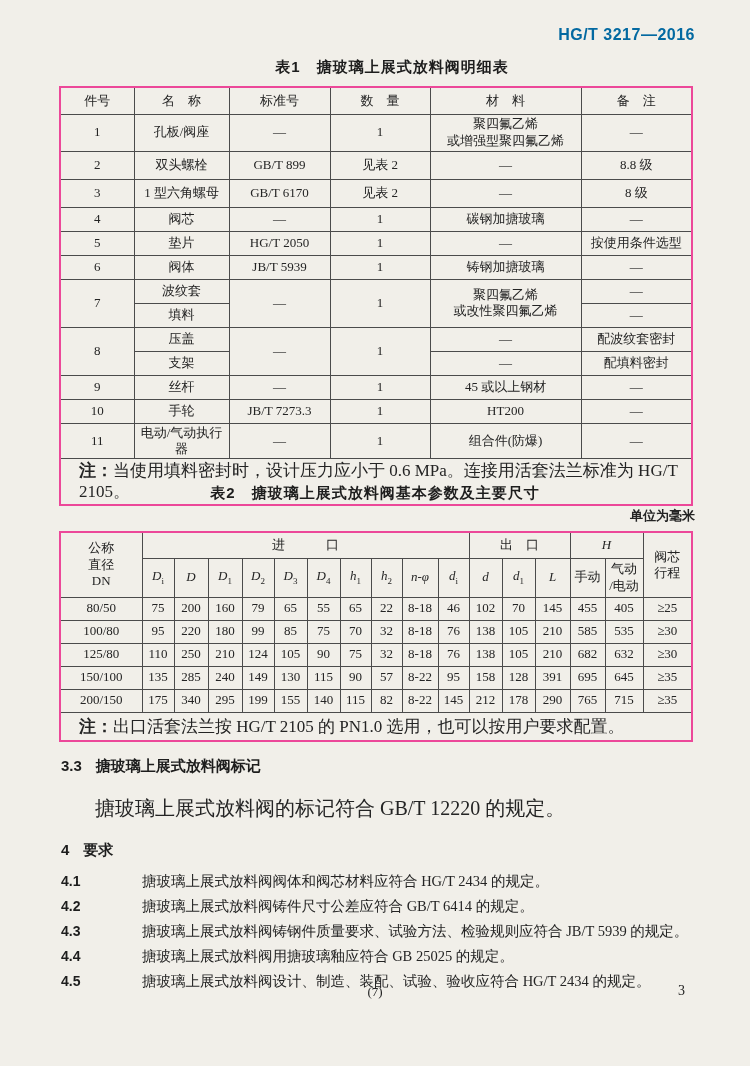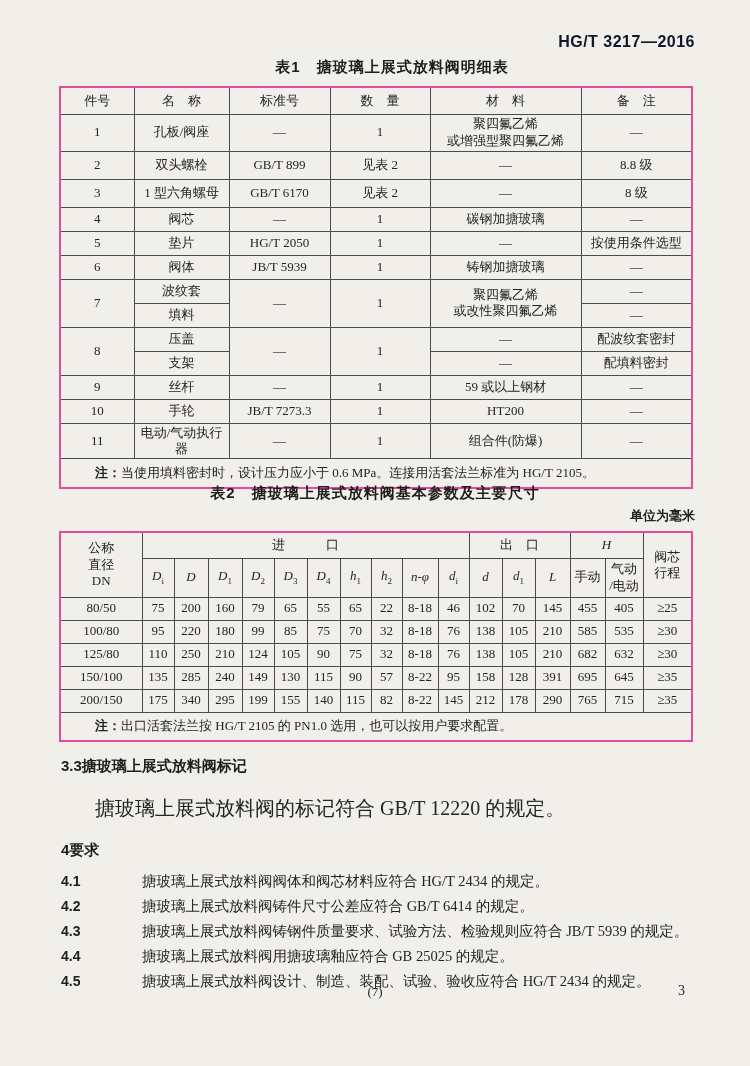--- a/index.html
+++ b/index.html
@@ -6,21 +6,21 @@
   html,body { background:#e8e6e0; }
   #page {
     position:relative; width:750px; height:1066px;
     background:#f1efe9; color:#242424;
     font-family:"Liberation Serif", serif;
     overflow:hidden;
   }
   .hdr-num {
     position:absolute; top:26px; right:55px;
     font-family:"Liberation Sans", sans-serif;
-    font-weight:700; font-size:16px; letter-spacing:0.5px; color:#0f172a;margin-top:7px;
+    font-weight:700; font-size:16px; letter-spacing:0.5px; color:#0369a1;
   }
   .tbl-title {
     position:absolute; left:0; width:100%; text-align:center;
     font-family:"Liberation Sans", sans-serif;
     font-weight:700; font-size:15px; color:#1d1d1d; letter-spacing:1px;
   }
   #t1-title { top:58px;padding-left:34px; }
   #t2-title { top:484px; }
   .unit-note {
     position:absolute; top:507px; right:55px;
@@ -43,31 +43,31 @@
   #t1-head { height:27px; }
   #t1-body tr { height:24px; }
   #t1-body tr:nth-child(1) { height:37px; }
   #t1-body tr:nth-child(2) { height:28px; }
   #t1-body tr:nth-child(3) { height:28px; }
   #t2-head tr:nth-child(1) { height:26px; }
   #t2-head tr:nth-child(2) { height:39px; }
   #t2-body tr { height:23px; }
   tr.note-row { height:29px !important; }
   tr.note-row td {
-    text-align:left; padding-left:34px; font-size:13px;
+    text-align:left; padding-left:18px; font-size:17px;
   }
   .note-label { font-family:"Liberation Sans", sans-serif; font-weight:700; }
   .var { font-style:italic; font-family:"Liberation Serif", serif; }
   td sub, th sub { font-size:9px; font-style:normal; }
   .wide2 { letter-spacing:14px; text-indent:14px; }
   .sec-heading {
     position:absolute; left:61px;
     font-family:"Liberation Sans", sans-serif;
     font-weight:700; font-size:15px; color:#1d1d1d;
-    display:flex; 
+    display:flex; gap:14px;
   }
   #sec33-h { top:757px; }
   #sec4-h  { top:841px; }
   .body-para {
     position:absolute; left:95px; top:795px;
     font-size:20px;
   }
   #req-list { position:absolute; left:61px; top:872px; width:645px; }
   .req-item { display:flex; height:25px; align-items:baseline;gap:44px; }
   .req-num {
@@ -185,21 +185,21 @@
         <tr>
           <td>支架</td>
           <td>—</td>
           <td>配填料密封</td>
         </tr>
         <tr>
           <td>9</td>
           <td>丝杆</td>
           <td>—</td>
           <td>1</td>
-          <td>59 或以上钢材</td>
+          <td>45 或以上钢材</td>
           <td>—</td>
         </tr>
         <tr>
           <td>10</td>
           <td>手轮</td>
           <td>JB/T 7273.3</td>
           <td>1</td>
           <td>HT200</td>
           <td>—</td>
         </tr>

